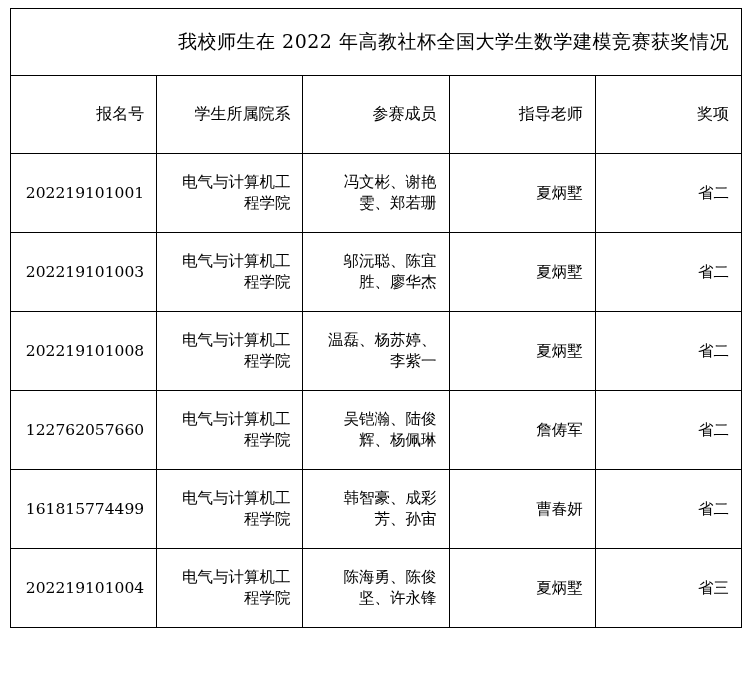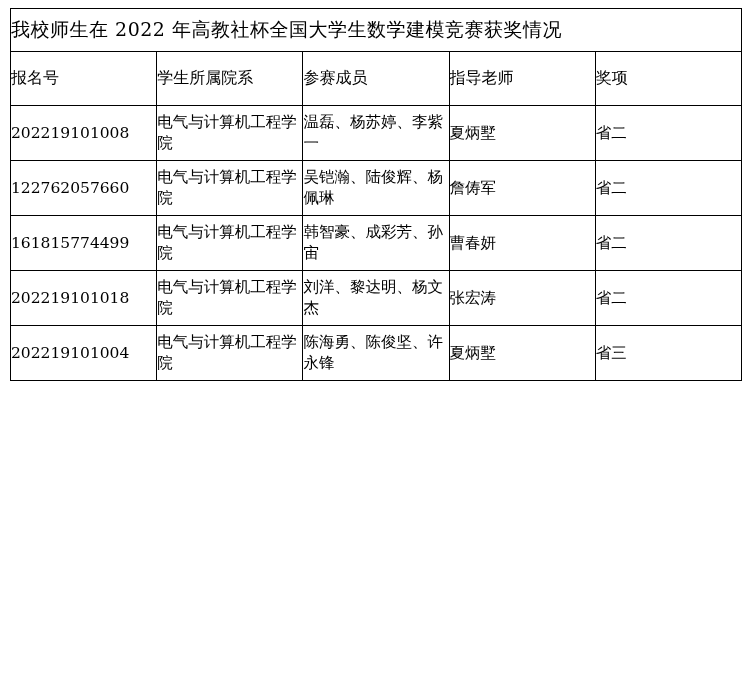--- a/index.html
+++ b/index.html
@@ -21,24 +21,24 @@
     padding: 8px 10px 0 10px;
   }
   table.award-table {
     border-collapse: collapse;
     table-layout: fixed;
     width: 732px;
     margin: 0 auto;
   }
   table.award-table td, table.award-table th {
     border: 1px solid #000000;
-    text-align: left;
+    text-align: right;
     vertical-align: middle;
     font-weight: normal;
-    padding: 0;
+    padding: 12px;
   }
   .title-cell {
     height: 42px;
     font-size: 19px;
     font-weight: bold;
     letter-spacing: 0.5px;
   }
   .head-cell {
     height: 53px;
     font-size: 16px;
@@ -69,20 +69,34 @@
       </tr>
       <tr>
         <td class="head-cell col-id">报名号</td>
         <td class="head-cell col-dept">学生所属院系</td>
         <td class="head-cell col-team">参赛成员</td>
         <td class="head-cell col-coach">指导老师</td>
         <td class="head-cell col-award">奖项</td>
       </tr>
 
       <tr class="body-row">
+        <td class="cell-id">202219101001</td>
+        <td>电气与计算机工程学院</td>
+        <td>冯文彬、谢艳雯、郑若珊</td>
+        <td>夏炳墅</td>
+        <td>省二</td>
+      </tr>
+      <tr class="body-row">
+        <td class="cell-id">202219101003</td>
+        <td>电气与计算机工程学院</td>
+        <td>邬沅聪、陈宜胜、廖华杰</td>
+        <td>夏炳墅</td>
+        <td>省二</td>
+      </tr>
+      <tr class="body-row">
         <td class="cell-id">202219101008</td>
         <td>电气与计算机工程学院</td>
         <td>温磊、杨苏婷、李紫一</td>
         <td>夏炳墅</td>
         <td>省二</td>
       </tr>
       <tr class="body-row">
         <td class="cell-id">122762057660</td>
         <td>电气与计算机工程学院</td>
         <td>吴铠瀚、陆俊辉、杨佩琳</td>
@@ -90,27 +104,20 @@
         <td>省二</td>
       </tr>
       <tr class="body-row">
         <td class="cell-id">161815774499</td>
         <td>电气与计算机工程学院</td>
         <td>韩智豪、成彩芳、孙宙</td>
         <td>曹春妍</td>
         <td>省二</td>
       </tr>
       <tr class="body-row">
-        <td class="cell-id">202219101018</td>
-        <td>电气与计算机工程学院</td>
-        <td>刘洋、黎达明、杨文杰</td>
-        <td>张宏涛</td>
-        <td>省二</td>
-      </tr>
-      <tr class="body-row">
         <td class="cell-id">202219101004</td>
         <td>电气与计算机工程学院</td>
         <td>陈海勇、陈俊坚、许永锋</td>
         <td>夏炳墅</td>
         <td>省三</td>
       </tr>
     </tbody>
   </table>
 </div>
 

